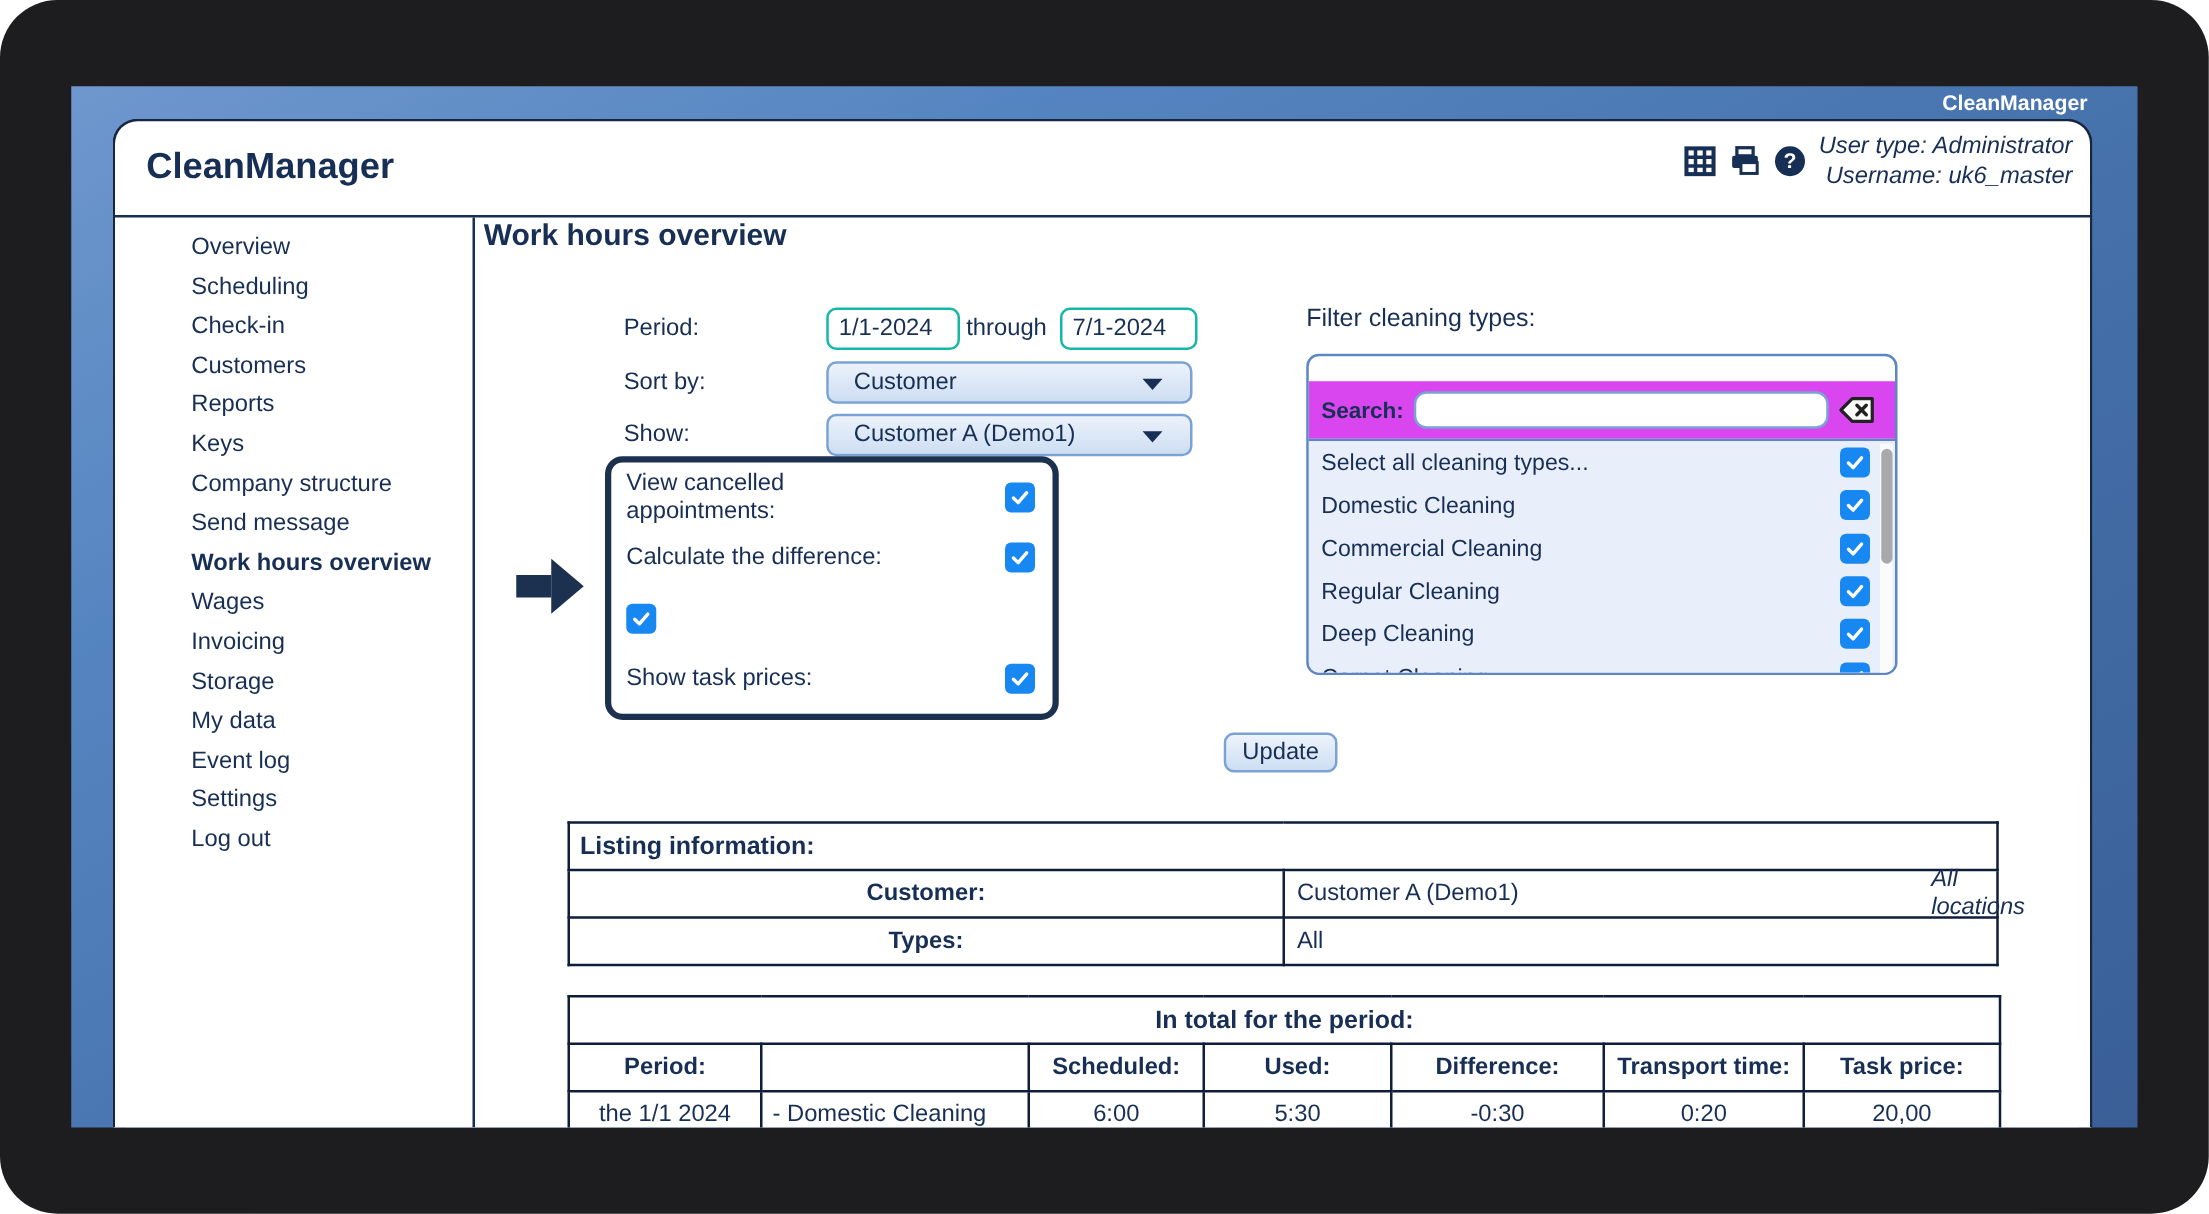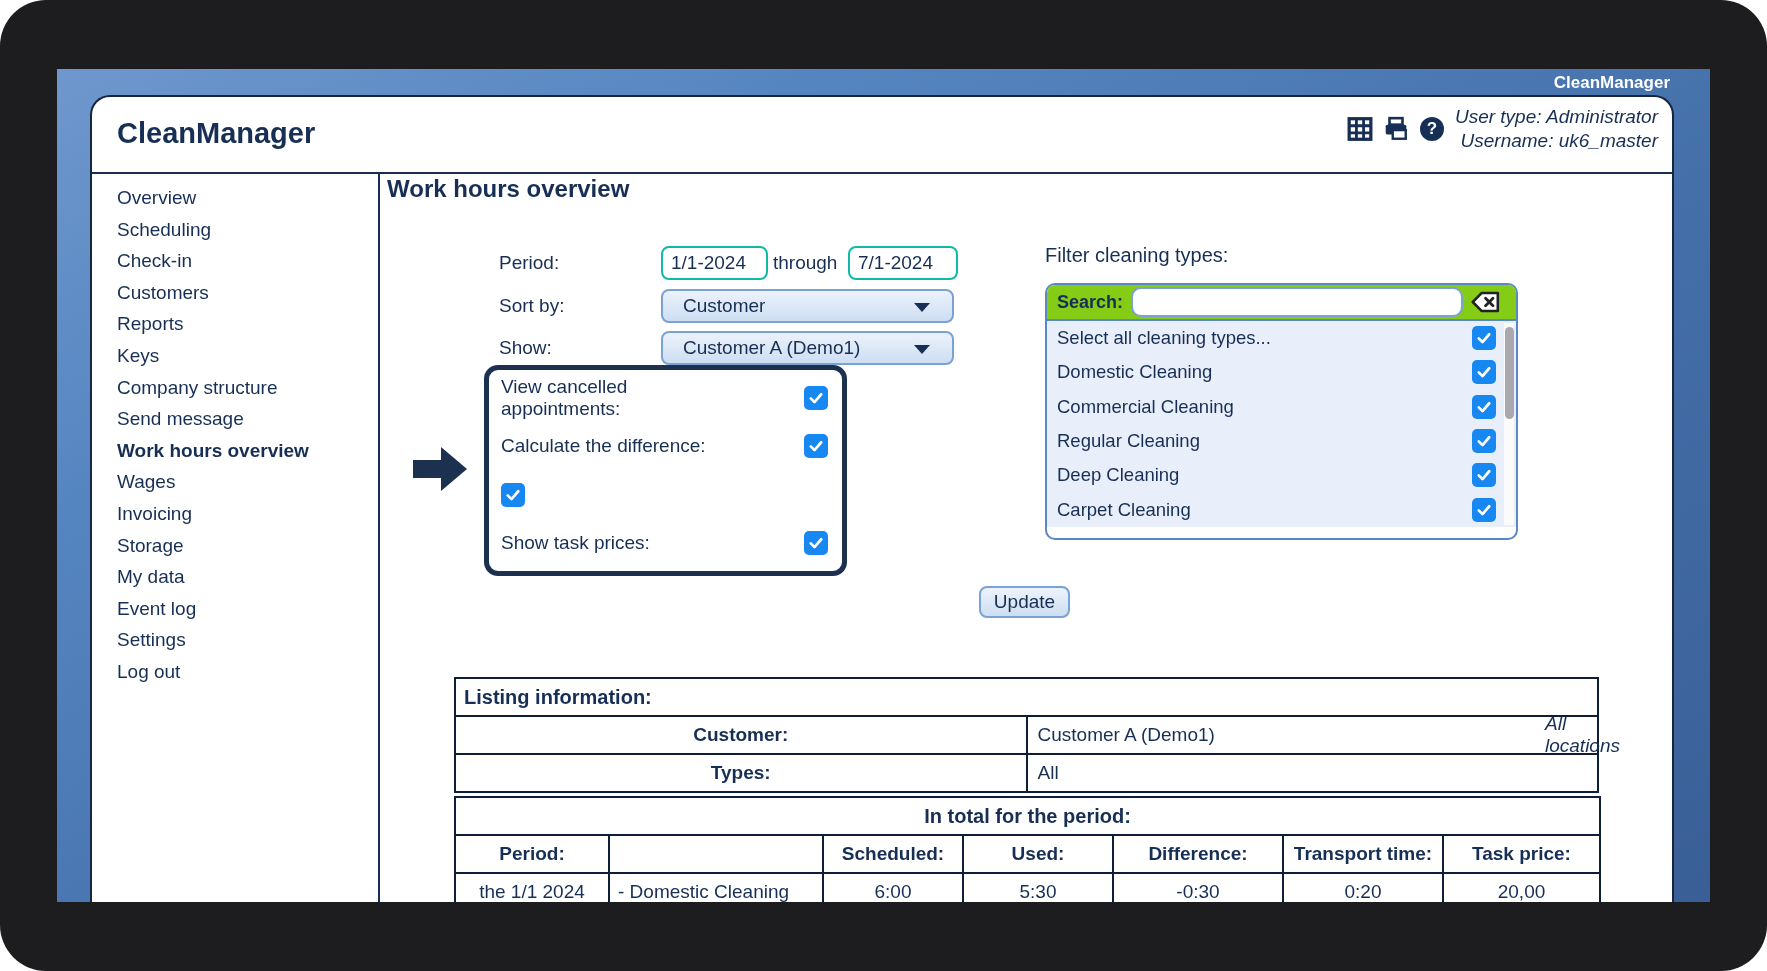--- a/index.html
+++ b/index.html
@@ -17,21 +17,21 @@
   .app-header h1 { position:absolute; left:25px; top:20px; font-size:29px; color:#182f55; }
   .header-right { position:absolute; right:14px; top:8px; display:flex; align-items:center; gap:10px; }
   .hicon { width:26px; height:26px; display:inline-flex; align-items:center; justify-content:center; cursor:pointer; }
   .help-circle { width:24px; height:24px; border-radius:50%; background:#182f55; color:#fff;
                  font-weight:bold; font-size:17px; display:flex; align-items:center; justify-content:center; }
   .user-meta { text-align:right; font-style:italic; font-size:19px; line-height:24px; color:#182f55; }
   .header-rule { position:absolute; left:0; top:75px; width:100%; height:2px; background:#182f55; }
   
   .sidebar { position:absolute; left:0; top:77px; width:286px; bottom:0; }
   .sidebar ul { list-style:none; padding:8px 0 0 25px; }
-  .sidebar li { font-size:19px; line-height:31.6px; color:#182f55; cursor:pointer; white-space:nowrap; }
+  .sidebar li { font-size:19px; line-height:31.6px; color:#182f55; cursor:pointer; white-space:nowrap;margin-left:36px; }
   .sidebar li.active { font-weight:bold; }
   .side-rule { position:absolute; left:286px; top:77px; width:2px; bottom:0; background:#182f55; }
   
   .main-title { position:absolute; left:295px; top:78px; font-size:24px; font-weight:bold; }
   .flabel { position:absolute; left:407px; font-size:19px; line-height:34px; }
   .tinput { position:absolute; height:34px; border:2px solid #14b8a6; border-radius:8px;
             font-family:"Liberation Sans",sans-serif; font-size:19px; color:#182f55; padding:0 8px; outline:none; }
   .through { position:absolute; left:681px; top:149px; font-size:19px; line-height:34px; }
   .selectbox { position:absolute; left:569px; width:293px; height:34px; border:2px solid #7aa2d4; border-radius:8px;
                background:linear-gradient(#ecf2fb,#cddef2); font-size:19px; line-height:30px;
@@ -48,40 +48,40 @@
         display:flex; align-items:center; justify-content:center; cursor:pointer; }
   .cb svg { width:18px; height:18px; }
   .big-arrow { position:absolute; left:321px; top:350px; width:54px; height:44px; }
   .big-arrow .shaft { position:absolute; left:0; top:13px; width:28px; height:18px; background:#1c3050; }
   .big-arrow .head { position:absolute; left:28px; top:0; width:0; height:0;
                      border-top:22px solid transparent; border-bottom:22px solid transparent; border-left:26px solid #1c3050; }
   
   .filter-title { position:absolute; left:953px; top:147px; font-size:20px; }
   .filter-panel { position:absolute; left:953px; top:186px; width:473px; height:257px;
                   border:2px solid #5b87c5; border-radius:10px; background:#fff; overflow:hidden; }
-  .search-row { height:34px; display:flex; align-items:center; padding-left:10px; background:#84cc16; }
+  .search-row { height:46px; display:flex; align-items:center; padding-left:10px; background:#d946ef;margin-top:20px; }
   .search-row .slbl { font-weight:bold; font-size:18px; }
   .search-row input { margin-left:8px; width:332px; height:30px; border:2px solid #7aa2d4; border-radius:10px;
                       font-size:18px; padding:0 8px; outline:none; font-family:"Liberation Sans",sans-serif; }
   .clear-btn { margin-left:6px; cursor:pointer; display:flex; align-items:center; }
   .filter-sep { height:2px; background:#5b87c5; }
   .type-list { position:relative; height:206px; background:#e9eefb; }
   .type-row { height:34.3px; display:flex; align-items:center; justify-content:space-between;
               padding:0 20px 0 10px; font-size:18.5px; cursor:pointer; }
   .vscroll { position:absolute; right:2px; top:2px; bottom:2px; width:10px; background:#fbfbfc; }
   .vthumb { position:absolute; top:4px; left:0.5px; width:9px; height:92px; background:#a9a9ad; border-radius:5px; cursor:pointer; }
   
   .update-btn { position:absolute; left:887px; top:489px; width:91px; height:32px;
                 border:2px solid #7aa2d4; border-radius:8px; background:linear-gradient(#edf3fb,#cddef2);
                 font-size:19px; color:#182f55; font-family:"Liberation Sans",sans-serif; cursor:pointer; }
   
   table.infotbl { position:absolute; left:362px; border-collapse:collapse; width:1145px;
                   font-size:19px; color:#182f55; table-layout:fixed; }
   table.infotbl td, table.infotbl th { border:2px solid #0f1e38; }
-  .listing { top:560px;margin-top:20px; }
+  .listing { top:560px; }
   .totals { top:699px; }
   .cap-row td { font-size:20px; font-weight:bold; padding:4px 8px; height:32px; }
   .listing .lblcell { width:154px; text-align:center; font-weight:bold; }
   .listing td { height:38px; }
   .listing .valcell { position:relative; padding-left:10px; }
   .listing .note { position:absolute; left:555px; top:50%; transform:translate(-50%,-50%); font-style:italic; }
   .totals th { height:38px; font-size:19px; border-left:none; border-right:none; }
   .totals th:first-child { border-right:2px solid #0f1e38; }
   .totals td { height:38px; text-align:center; border-left:none; border-right:none; }
   .totals td:first-child { border-right:2px solid #0f1e38; }

